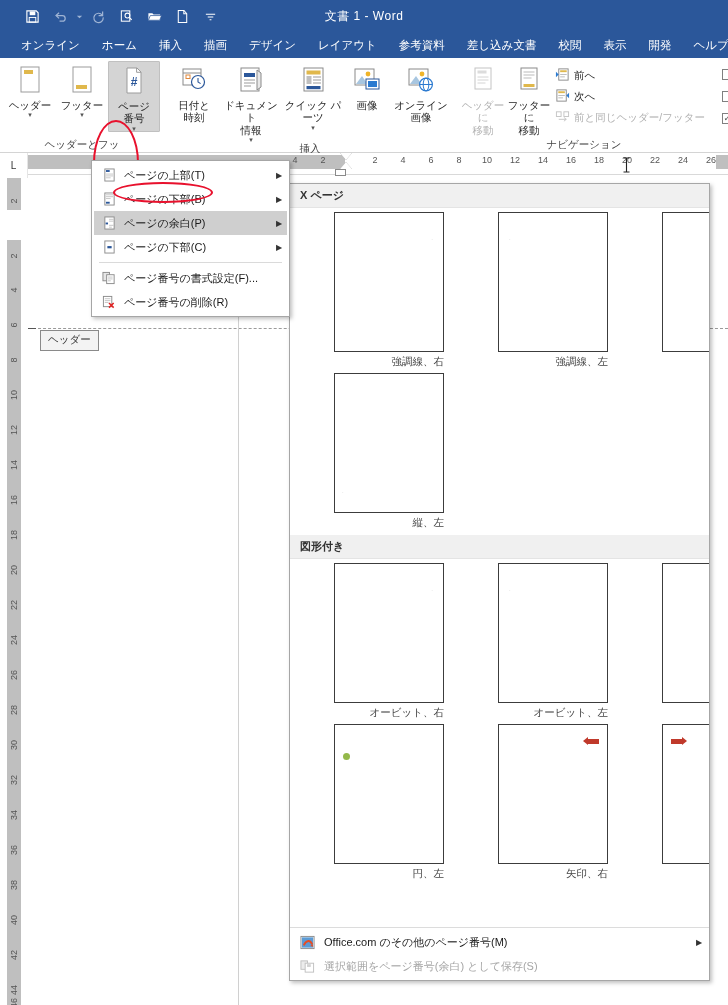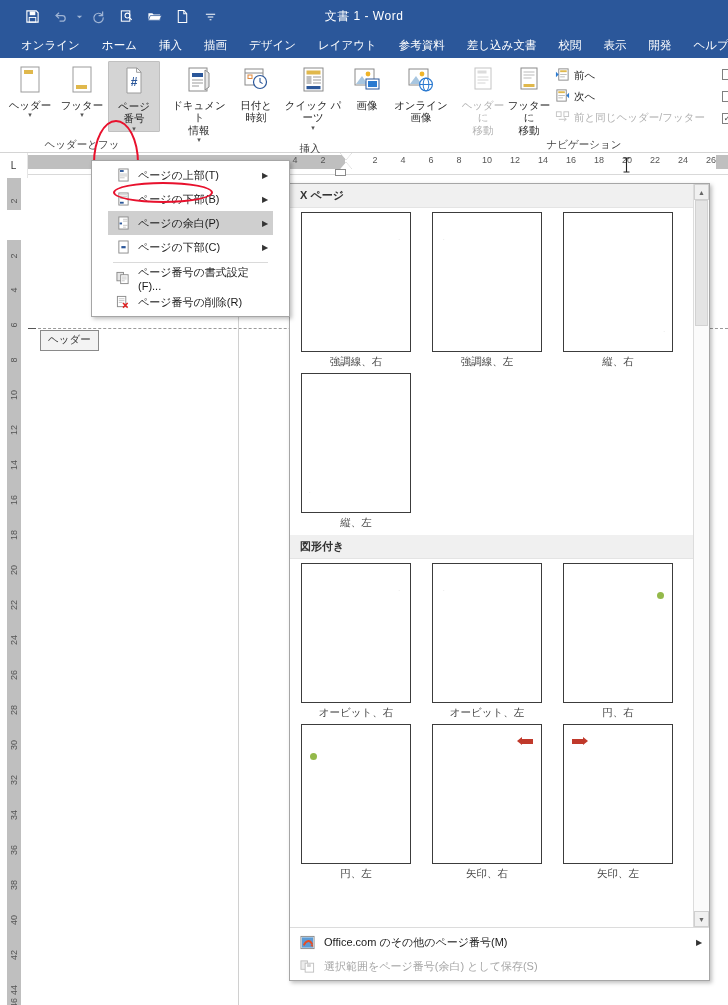--- a/index.html
+++ b/index.html
@@ -104,21 +104,21 @@
   #margin-line { position:absolute; left:0; right:0; top:150px; height:0; border-top:1px dashed #9a9a9a; }
   #header-tab {
     position:absolute; left:12px; top:152px; border:1px solid #8a8a8a;
     background:#f3f3f3; font-size:10.5px; padding:2px 7px 3px 7px; color:#333;
   }
   #sidemark { position:absolute; left:-2px; top:150px; width:10px; height:1px; background:#555;}
   
   #menu {
     position:absolute; left:91px; top:160px; width:199px;
     background:#ffffff; border:1px solid #a6a6a6;
-    box-shadow:2px 2px 4px rgba(0,0,0,.25); z-index:50; padding:2px 16px;
+    box-shadow:2px 2px 4px rgba(0,0,0,.25); z-index:50; padding:2px 2px;
   }
   .mi { display:flex; align-items:center; height:24px; font-size:11px; color:#1a1a1a; position:relative;}
   .mi.hl { background:#cfcfcf; }
   .mi .mico { width:30px; display:flex; align-items:center; justify-content:center; }
   .mi .mlabel { flex:1; }
   .mi .marrow { width:16px; font-size:8px; color:#333; text-align:center; }
   .mi-sep { height:1px; background:#dadada; margin:3px 5px; }
   #ellipse-menu {
     position:absolute; left:113px; top:182px; width:100px; height:21px;
     border:2.2px solid #e8112d; border-radius:50%; pointer-events:none; z-index:60;
@@ -129,21 +129,21 @@
     background:#ffffff; border:1px solid #a6a6a6;
     box-shadow:2px 2px 4px rgba(0,0,0,.25); z-index:45; display:flex; flex-direction:column;
   }
   #gal-scrollarea { position:relative; flex:1; overflow:hidden; display:flex; }
   #gal-items { flex:1; position:relative; }
   .gal-head {
     background:#f0f0f0; font-size:11px; font-weight:bold; color:#333;
     padding:4px 8px 4px 10px; border-bottom:1px solid #e4e4e4;
   }
   .gal-row { display:flex; padding:4px 0 0 11px; gap:21px; }
-  .gal-cell { width:110px; display:flex; flex-direction:column; align-items:center; }
+  .gal-cell { width:110px; display:flex; flex-direction:column; align-items:flex-end;margin-left:33px; }
   .thumb {
     width:110px; height:140px; background:#fff; border:1.5px solid #3c3c3c; position:relative;
   }
   .thumb .mark { position:absolute; }
   .mark.dot { width:7px; height:7px; border-radius:50%; background:#94b94a; }
   .mark.tiny { font-size:6px; color:#aaa; }
   .mark.arrow { width:11px; height:5px; background:#c0392b; }
   .mark.arrow:after {
     content:""; position:absolute; top:-2px; width:0; height:0;
     border-top:4.5px solid transparent; border-bottom:4.5px solid transparent;
@@ -274,45 +274,45 @@
 番号</div>
         <div class="caret">▾</div>
       </div>
     </div>
     <div class="rgroup-label">ヘッダーとフッ</div>
   </div>
   <div class="rgroup-sep"></div>
 
   <div class="rgroup">
     <div class="rgroup-body">
-      <div class="bigbtn w62">
-        <div class="ico">
-          <svg width="32" height="32" viewBox="0 0 32 32">
-              <rect x="6" y="3" width="18" height="23" fill="#fff" stroke="#8a8a8a"></rect>
-              <rect x="9" y="8" width="11" height="4" fill="#2b579a"></rect>
-              <path d="M9 15h11M9 18h11M9 21h7" stroke="#9b9b9b"></path>
-              <path d="M22 5v20l4-3V8z" fill="#e8e8e8" stroke="#8a8a8a"></path>
-            </svg>
-        </div>
-        <div class="lbl">ドキュメント
-情報</div>
-        <div class="caret">▾</div>
-      </div>
       <div class="bigbtn">
         <div class="ico">
           <svg width="30" height="32" viewBox="0 0 30 32">
               <rect x="4" y="4" width="18" height="16" fill="#fff" stroke="#8a8a8a" stroke-width="1"></rect>
               <path d="M4 8h18" stroke="#8a8a8a"></path>
               <rect x="7" y="10" width="4" height="3.5" fill="none" stroke="#e0883c" stroke-width="1"></rect>
               <circle cx="19" cy="17" r="6.5" fill="#fff" stroke="#2b579a" stroke-width="1.2"></circle>
               <path d="M19 13v4l2.6 1.6" stroke="#2b579a" stroke-width="1.1" fill="none"></path>
             </svg>
         </div>
         <div class="lbl">日付と
 時刻</div>
+      </div>
+      <div class="bigbtn w62">
+        <div class="ico">
+          <svg width="32" height="32" viewBox="0 0 32 32">
+              <rect x="6" y="3" width="18" height="23" fill="#fff" stroke="#8a8a8a"></rect>
+              <rect x="9" y="8" width="11" height="4" fill="#2b579a"></rect>
+              <path d="M9 15h11M9 18h11M9 21h7" stroke="#9b9b9b"></path>
+              <path d="M22 5v20l4-3V8z" fill="#e8e8e8" stroke="#8a8a8a"></path>
+            </svg>
+        </div>
+        <div class="lbl">ドキュメント
+情報</div>
+        <div class="caret">▾</div>
       </div>
       <div class="bigbtn w62">
         <div class="ico">
           <svg width="30" height="32" viewBox="0 0 30 32">
               <rect x="6" y="3" width="19" height="23" fill="#fff" stroke="#8a8a8a"></rect>
               <rect x="8.5" y="5.5" width="14" height="4" fill="#e0b84c"></rect>
               <rect x="8.5" y="11" width="5" height="8" fill="#bfbfbf"></rect>
               <path d="M15 12h8M15 15h8M15 18h8" stroke="#9b9b9b"></path>
               <rect x="8.5" y="21" width="14" height="3.2" fill="#2b579a"></rect>
             </svg>

